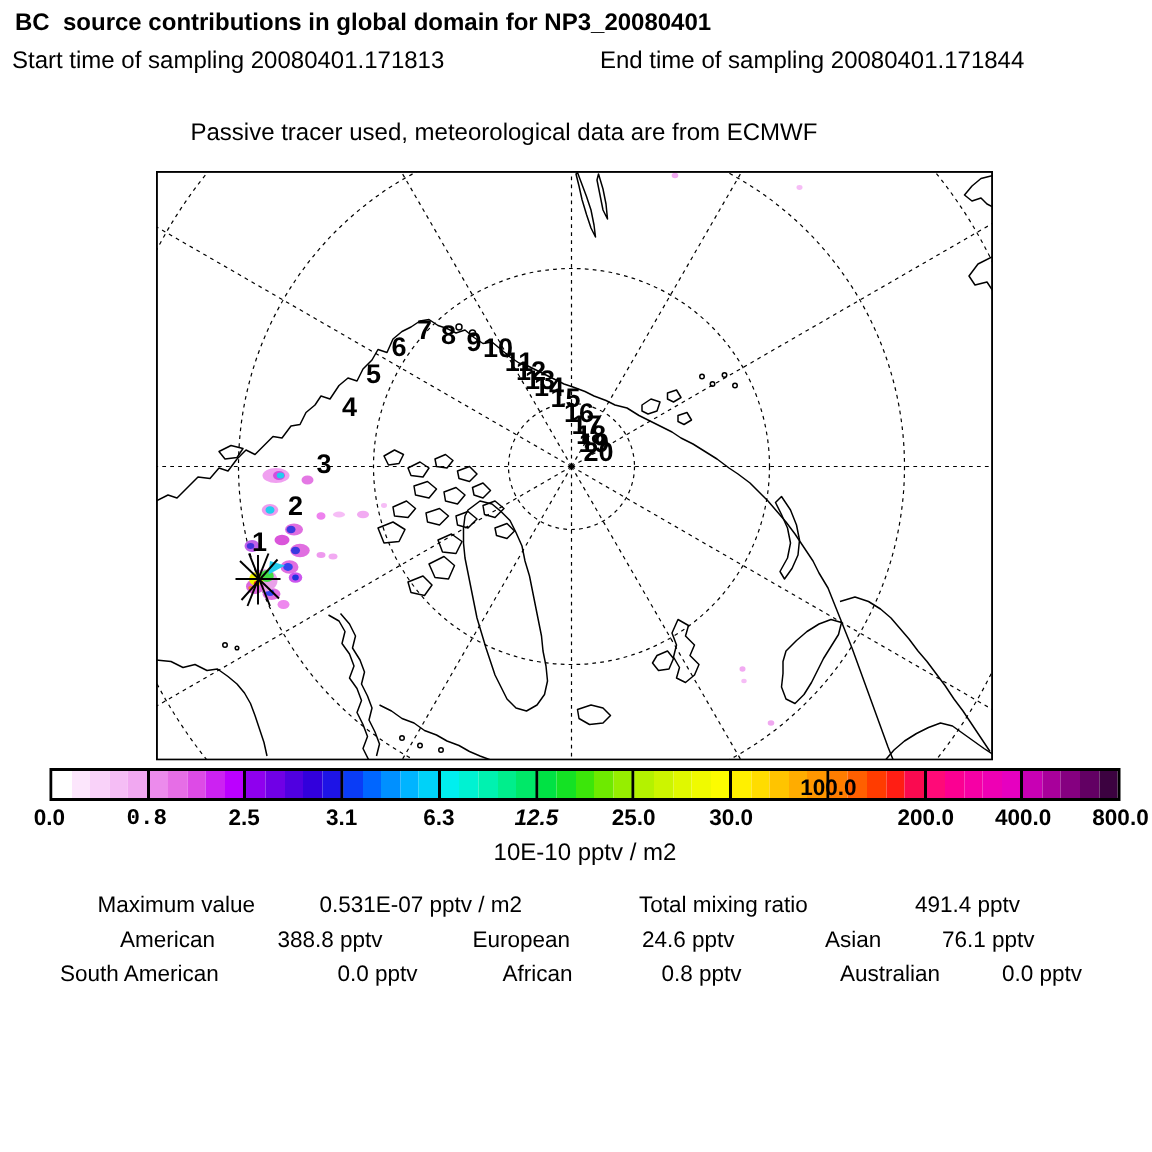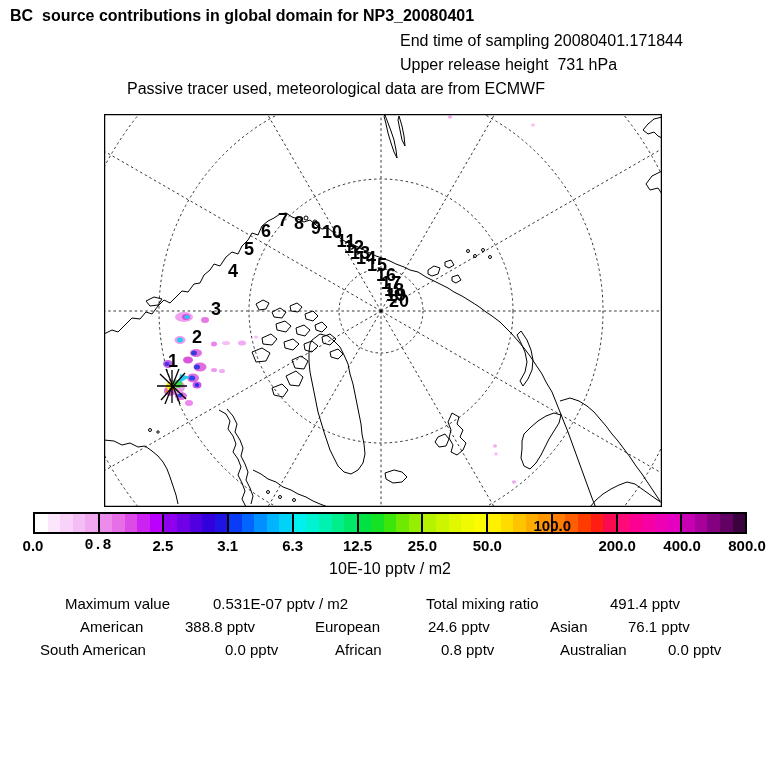--- a/index.html
+++ b/index.html
@@ -17,22 +17,22 @@
   #unitlbl{position:absolute;top:560px;left:390px;transform:translateX(-50%);font-size:16px;}
   svg{position:absolute;}
   text.trajnum{font-family:"Liberation Sans",sans-serif;font-weight:bold;font-size:18px;fill:#000;}
 </style>
 </head>
 <body>
 
 <div id="page">
 
   <div class="hline t-title" style="left:10px;top:7px">BC  source contributions in global domain for NP3_20080401</div>
+  <div class="hline t-head" style="left:8px;top:32px">Start time of sampling 20080401.171813</div>
   <div class="hline t-head" style="left:400px;top:32px">End time of sampling 20080401.171844</div>
-  <div class="hline t-head" style="left:400px;top:56px">Upper release height  731 hPa</div>
   <div class="hline t-head" style="left:127px;top:80px">Passive tracer used, meteorological data are from ECMWF</div>
 
   <svg id="mapsvg" viewBox="104 114 558 393" style="left:104px;top:114px;width:558px;height:393px">
     <defs>
       <clipPath id="mapclip">
           <rect x="104.6" y="114.6" width="556.8" height="391.8"></rect>
         </clipPath>
     </defs>
 
     <g id="gratic" clip-path="url(#mapclip)" stroke="#000" stroke-width="0.8" fill="none" stroke-dasharray="2.5 2.8">
@@ -247,23 +247,23 @@
       <div class="cbcell" style="background: rgb(133, 0, 128);"></div>
       <div class="cbcell" style="background: rgb(98, 0, 99);"></div>
       <div class="cbcell" style="background: rgb(60, 2, 64);"></div>
     </div>
   <div id="tickrow">
       <span class="hline t-tick ticklbl" style="left: 33px; top: 537px;">0.0</span>
       <span class="hline t-tick ticklbl" style="left: 97.9091px; top: 537px; font-family: Liberation Mono, monospace;">0.8</span>
       <span class="hline t-tick ticklbl" style="left: 162.818px; top: 537px;">2.5</span>
       <span class="hline t-tick ticklbl" style="left: 227.727px; top: 537px;">3.1</span>
       <span class="hline t-tick ticklbl" style="left: 292.636px; top: 537px;">6.3</span>
-      <span class="hline t-tick ticklbl" style="left: 357.545px; top: 537px;">12.5</span>
+      <span class="hline t-tick ticklbl" style="left: 357.545px; top: 537px; font-style: italic;">12.5</span>
       <span class="hline t-tick ticklbl" style="left: 422.455px; top: 537px;">25.0</span>
-      <span class="hline t-tick ticklbl" style="left: 487.364px; top: 537px;">50.0</span>
+      <span class="hline t-tick ticklbl" style="left: 487.364px; top: 537px;">30.0</span>
       <span class="hline t-tick ticklbl" style="left: 552.273px; top: 517px;">100.0</span>
       <span class="hline t-tick ticklbl" style="left: 617.182px; top: 537px;">200.0</span>
       <span class="hline t-tick ticklbl" style="left: 682.091px; top: 537px;">400.0</span>
       <span class="hline t-tick ticklbl" style="left: 747px; top: 537px;">800.0</span>
     </div>
   <div id="unitlbl">10E-10 pptv / m2</div>
 
   <div class="hline t-stat" style="left:65px;top:595px">Maximum value</div>
   <div class="hline t-stat" style="left:213px;top:595px">0.531E-07 pptv / m2</div>
   <div class="hline t-stat" style="left:426px;top:595px">Total mixing ratio</div>

